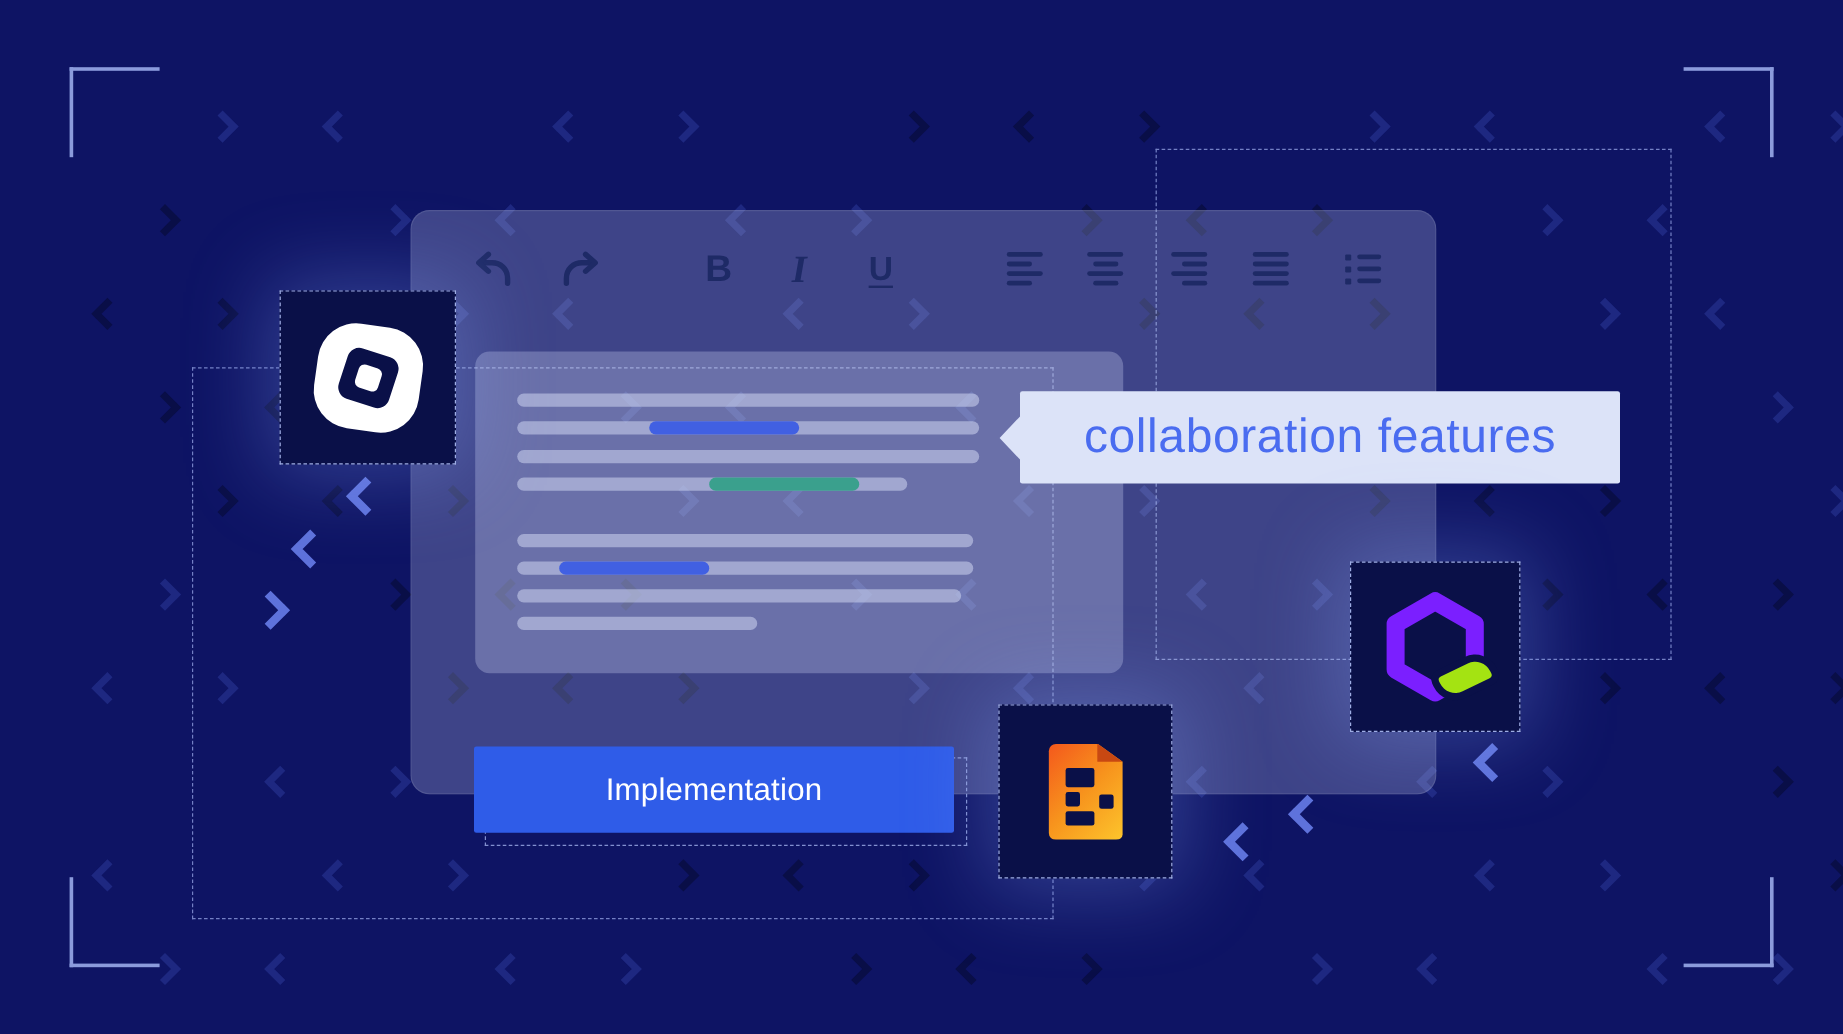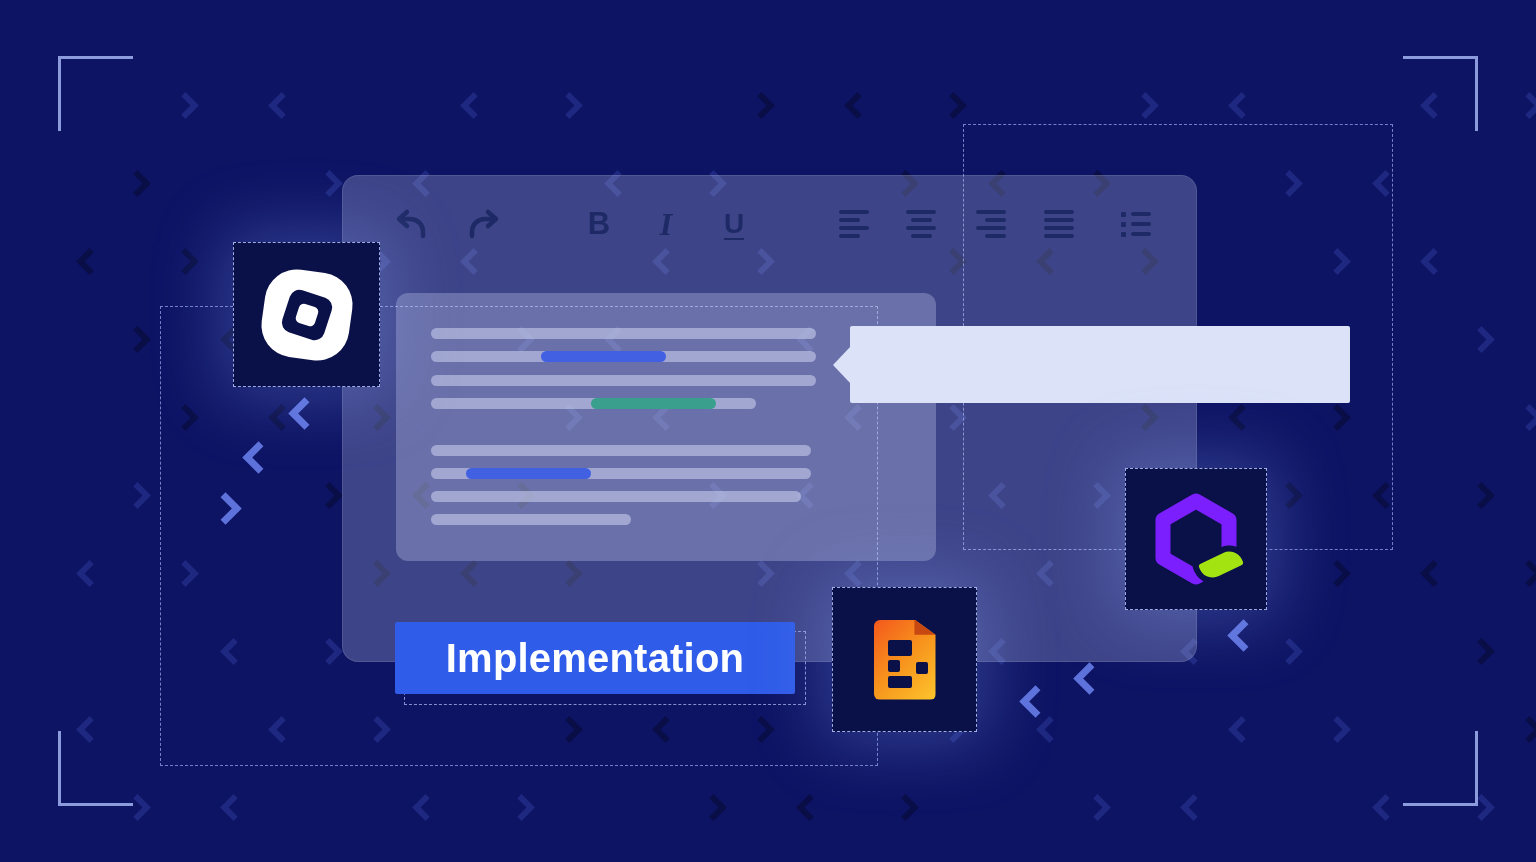--- a/index.html
+++ b/index.html
@@ -64,21 +64,21 @@
     border-right:18px solid #DCE3F8;
   }
   .callout-text{color:#4A6CF0;font-size:40px;font-weight:300;letter-spacing:0.5px;}
   
   .impl-ghost{position:absolute;left:404px;top:631px;width:400px;height:72px;border:1.5px dashed rgba(160,175,235,0.8);z-index:3;}
   .impl{
     position:absolute;left:395px;top:622px;width:400px;height:72px;z-index:4;
     background:#2F5CE8;border:none;border-radius:2px;cursor:pointer;
     display:flex;align-items:center;justify-content:center;
   }
-  .impl-text{color:#FFFFFF;font-size:40px;font-weight:700;letter-spacing:0.2px;}
+  .impl-text{color:#FFFFFF;font-size:26px;font-weight:400;letter-spacing:0.2px;}
   
   .tile{
     position:absolute;z-index:5;background:#0A1048;
     border:1.6px dashed rgba(175,190,245,0.9);
     box-shadow:0 0 70px 10px rgba(140,170,255,0.30);
     display:flex;align-items:center;justify-content:center;cursor:pointer;
   }
   #tile-shutter{left:233px;top:242px;width:145px;height:143px;}
   #tile-hex{left:1125px;top:468px;width:140px;height:140px;}
   #tile-doc{left:832px;top:587px;width:143px;height:143px;}
@@ -327,20 +327,21 @@
         <div class="bar" style="left: 35px; top: 152px; width: 380px; background: rgba(206, 214, 240, 0.55);"></div>
         <div class="bar" style="left: 35px; top: 175px; width: 380px; background: rgba(206, 214, 240, 0.55);"></div>
         <div class="bar" style="left: 70px; top: 175px; width: 125px; background: rgb(65, 96, 226);"></div>
         <div class="bar" style="left: 35px; top: 198px; width: 370px; background: rgba(206, 214, 240, 0.55);"></div>
         <div class="bar" style="left: 35px; top: 221px; width: 200px; background: rgba(206, 214, 240, 0.55);"></div>
       </div>
   </div>
 
   <div class="callout">
     <span class="arrow"></span>
+    <span class="callout-text">collaboration features</span>
   </div>
 
   <div class="impl-ghost"></div>
   <button class="impl">
     <span class="impl-text">Implementation</span>
   </button>
 
   <div class="tile" id="tile-shutter">
     <div class="squircle">
       <div class="mid"></div>

